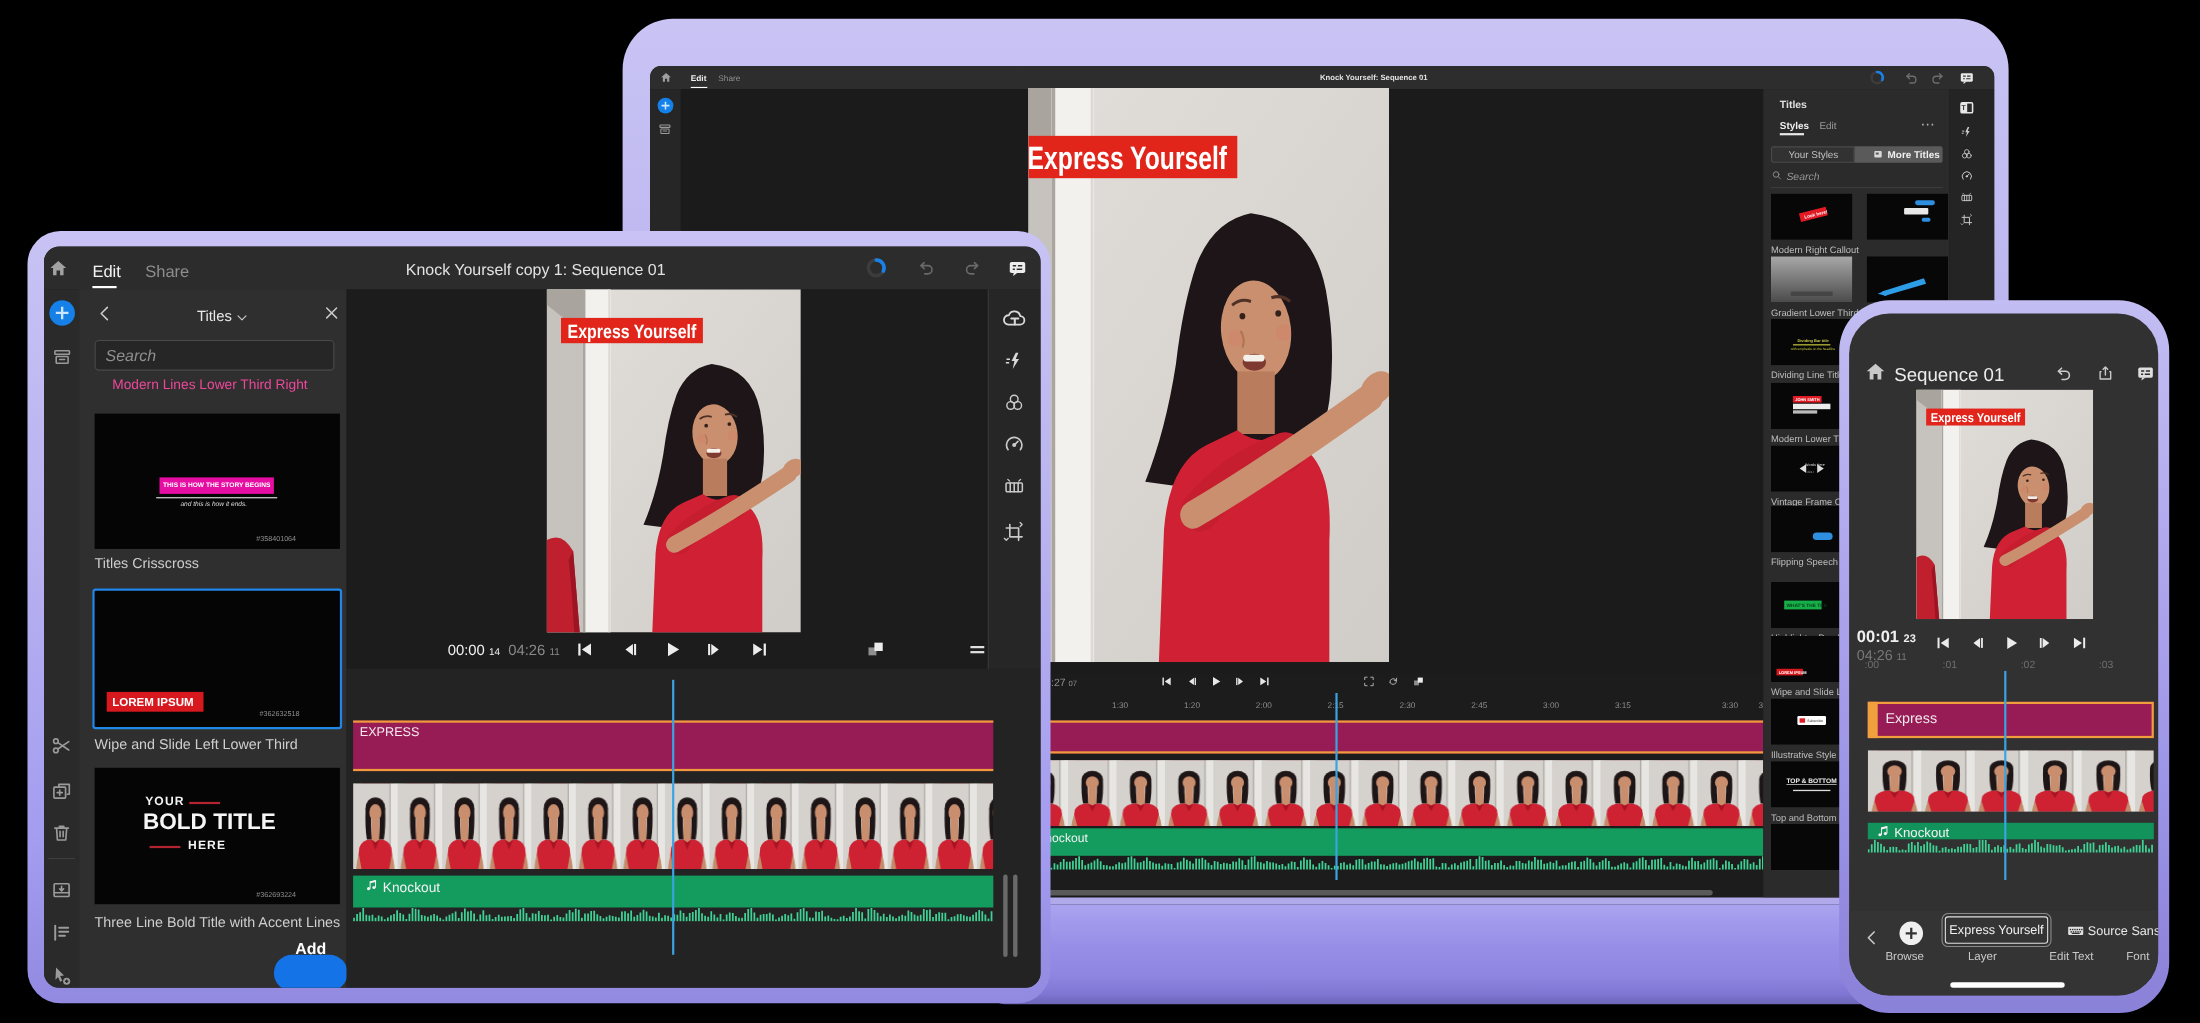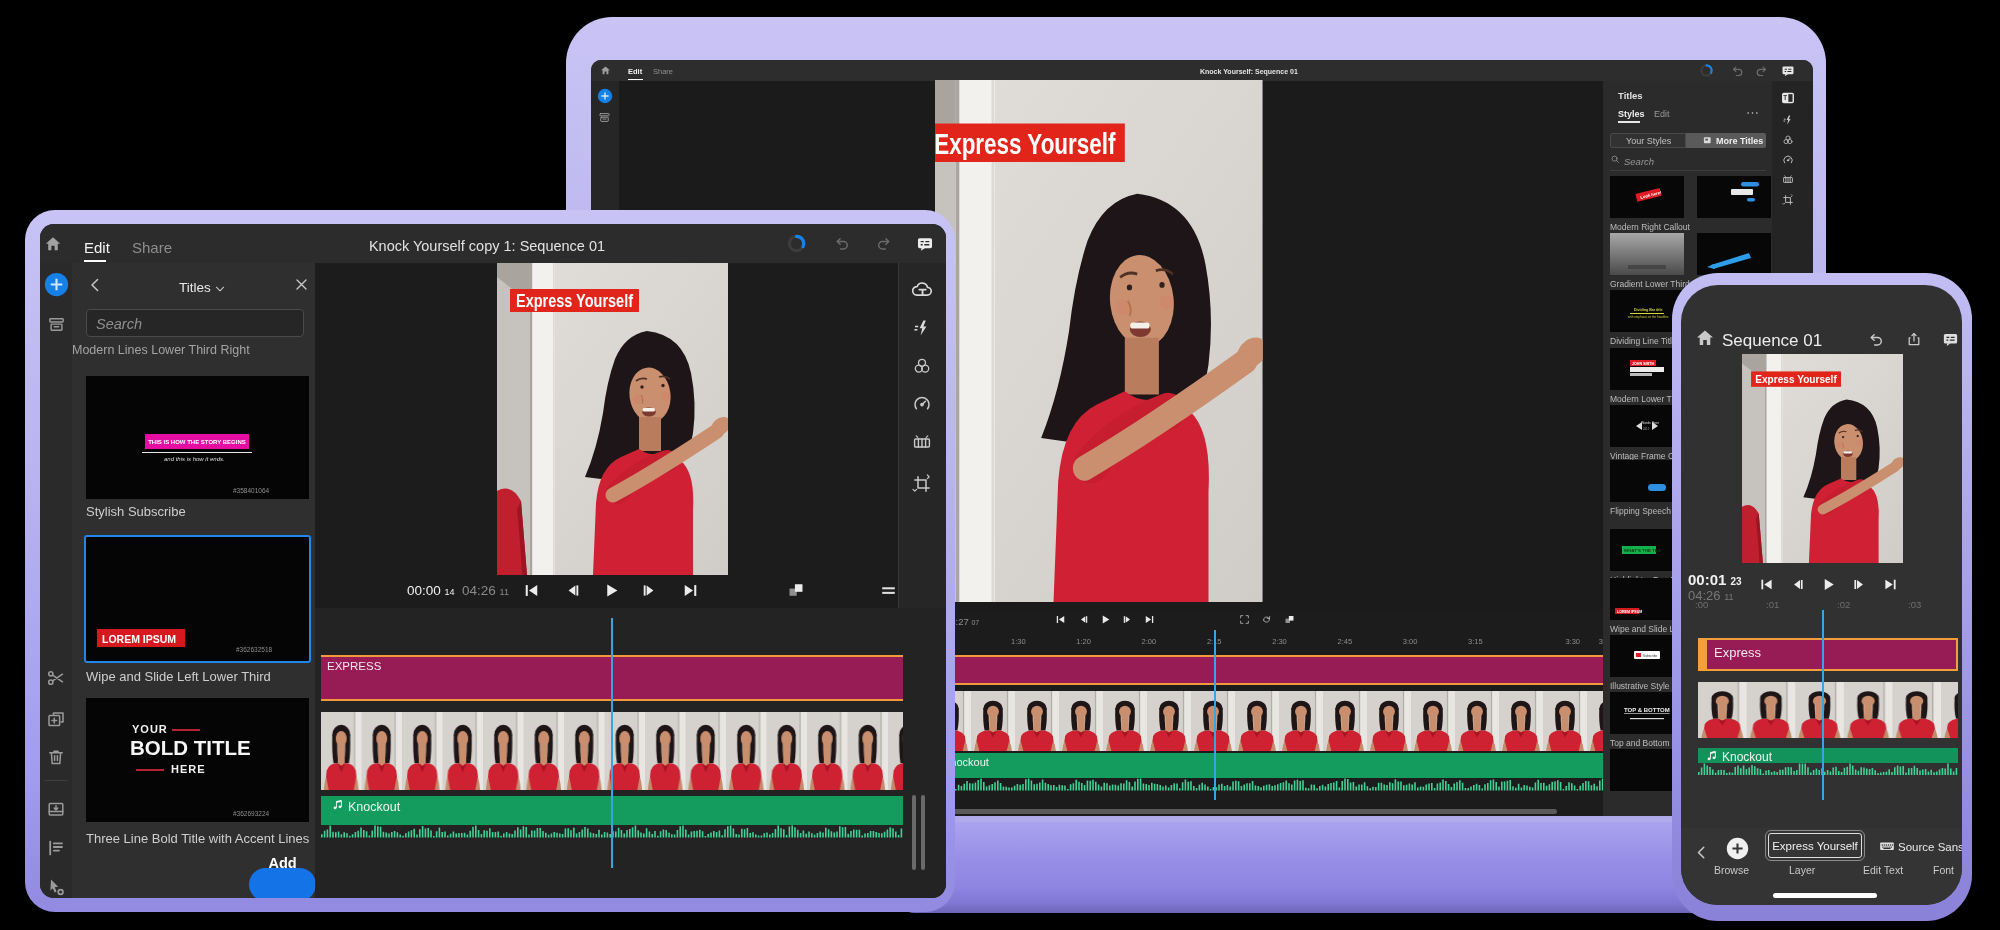--- a/index.html
+++ b/index.html
@@ -413,28 +413,28 @@
       </svg>
       <div style="position:absolute;left:139px;top:57px;font-size:13.5px;color:#e8e8e8;white-space:nowrap;line-height:1;">Titles</div>
       <svg style="position:absolute;left:174px;top:59px;" width="12" height="12" viewBox="0 0 20 20">
         <path d="M4 7 L10 13 L16 7" fill="none" stroke="#c9c9c9" stroke-width="1.8" stroke-linecap="round" stroke-linejoin="round"></path>
       </svg>
       <svg style="position:absolute;left:254px;top:53px;" width="15" height="15" viewBox="0 0 20 20">
         <path d="M4 4 L16 16 M16 4 L4 16" fill="none" stroke="#c9c9c9" stroke-width="1.8" stroke-linecap="round" stroke-linejoin="round"></path>
       </svg>
       <div style="position:absolute;left:46px;top:85px;width:218px;height:28px;background:#262626;border:1px solid #4a4a4a;border-radius:4px;box-sizing:border-box"></div>
       <div style="position:absolute;left:56px;top:93px;font-size:14.5px;color:#8f8f8f;white-space:nowrap;line-height:1;font-style:italic">Search</div>
-      <div style="position:absolute;left:32px;top:120px;font-size:12.5px;color:#a3a3a3;white-space:nowrap;line-height:1;">Modern Lines Lower Third Right</div>
+      <div style="position:absolute;left:62px;top:120px;font-size:12.5px;color:#ec4899;white-space:nowrap;line-height:1;">Modern Lines Lower Third Right</div>
       <div style="position:absolute;left:46px;top:152px;width:223px;height:123px;background:#050505"></div>
       <div style="position:absolute;left:105px;top:210px;width:104px;height:15px;background:#e60da2"></div>
       <div style="position:absolute;left:105px;top:215px;font-size:6px;color:#fff;white-space:nowrap;line-height:1;font-weight:bold;width:104px;text-align:center">THIS IS HOW THE STORY BEGINS</div>
       <div style="position:absolute;left:102px;top:228px;width:110px;height:1px;background:#e8e8e8"></div>
       <div style="position:absolute;left:124px;top:232px;font-size:6px;color:#dedede;white-space:nowrap;line-height:1;font-style:italic">and this is how it ends.</div>
       <div style="position:absolute;left:193px;top:264px;font-size:6.5px;color:#8f8f8f;white-space:nowrap;line-height:1;">#358401064</div>
-      <div style="position:absolute;left:46px;top:281px;font-size:13px;color:#cecece;white-space:nowrap;line-height:1;">Stylish Subscribe</div>
+      <div style="position:absolute;left:46px;top:281px;font-size:13px;color:#cecece;white-space:nowrap;line-height:1;">Titles Crisscross</div>
       <div style="position:absolute;left:44px;top:311px;width:227px;height:128px;background:#050505;border:2px solid #2086e8;border-radius:3px;box-sizing:border-box"></div>
       <div style="position:absolute;left:57px;top:405px;width:88px;height:18px;background:#d7191f"></div>
       <div style="position:absolute;left:62px;top:410px;font-size:10.5px;color:#fff;white-space:nowrap;line-height:1;font-weight:bold">LOREM IPSUM</div>
       <div style="position:absolute;left:196px;top:423px;font-size:6.5px;color:#8f8f8f;white-space:nowrap;line-height:1;">#362632518</div>
       <div style="position:absolute;left:46px;top:446px;font-size:13px;color:#cecece;white-space:nowrap;line-height:1;">Wipe and Slide Left Lower Third</div>
       <div style="position:absolute;left:46px;top:474px;width:223px;height:124px;background:#050505"></div>
       <div style="position:absolute;left:92px;top:500px;font-size:11px;color:#f2f2f2;white-space:nowrap;line-height:1;font-weight:bold;letter-spacing:1px">YOUR</div>
       <div style="position:absolute;left:132px;top:505px;width:28px;height:1.6px;background:#b32330"></div>
       <div style="position:absolute;left:90px;top:514px;font-size:20.5px;color:#f6f6f6;white-space:nowrap;line-height:1;font-weight:bold">BOLD TITLE</div>
       <div style="position:absolute;left:96px;top:545px;width:28px;height:1.6px;background:#b32330"></div>

